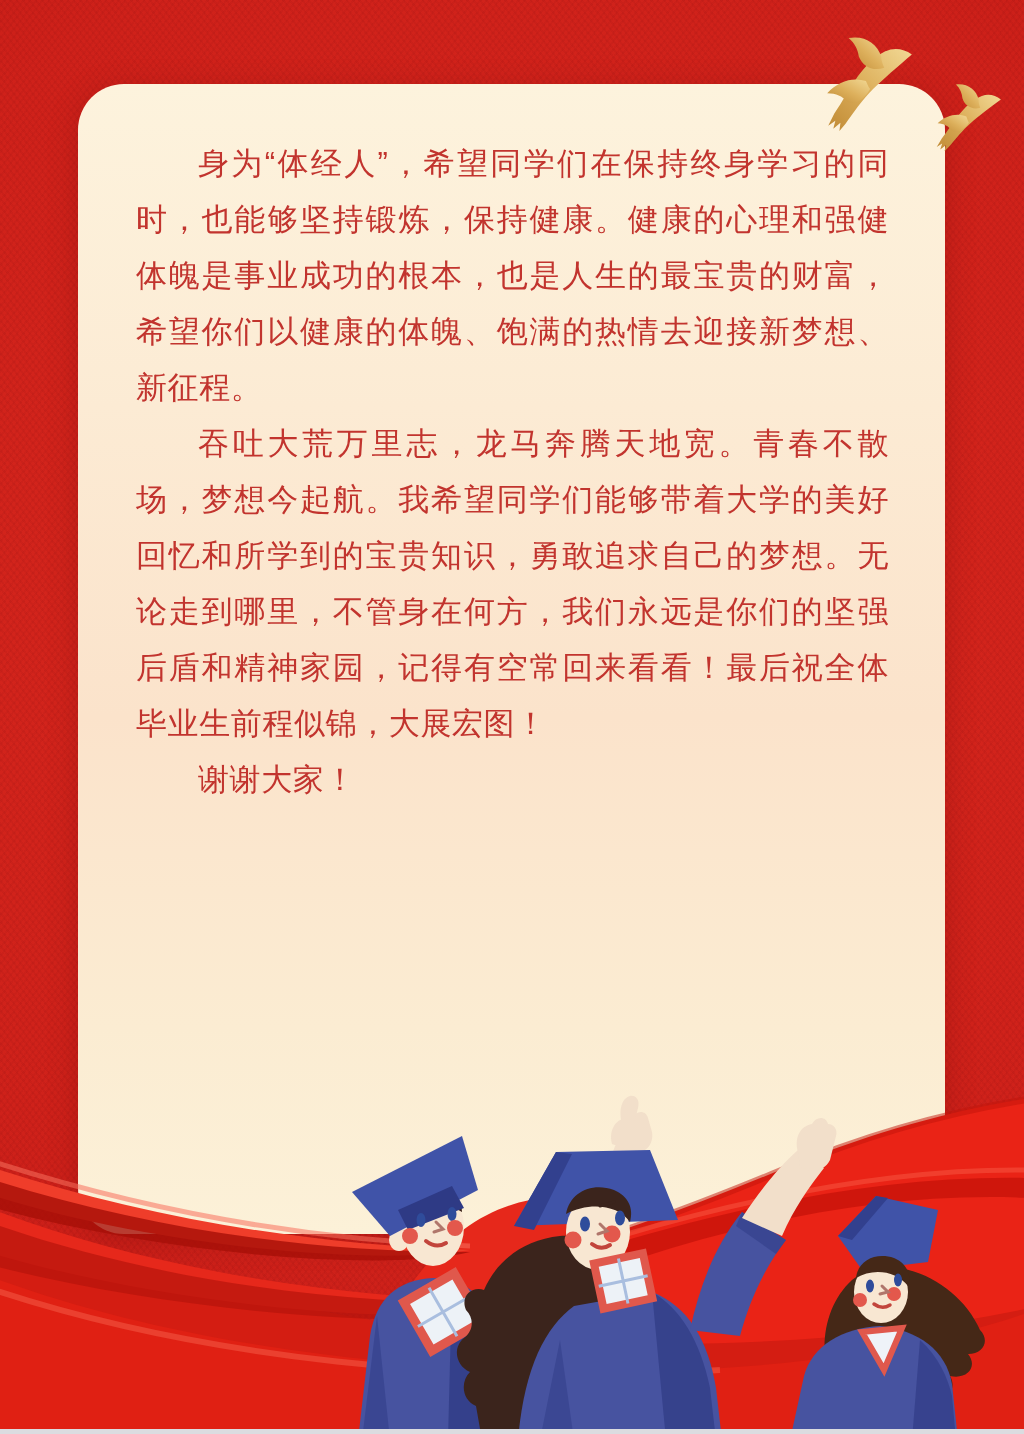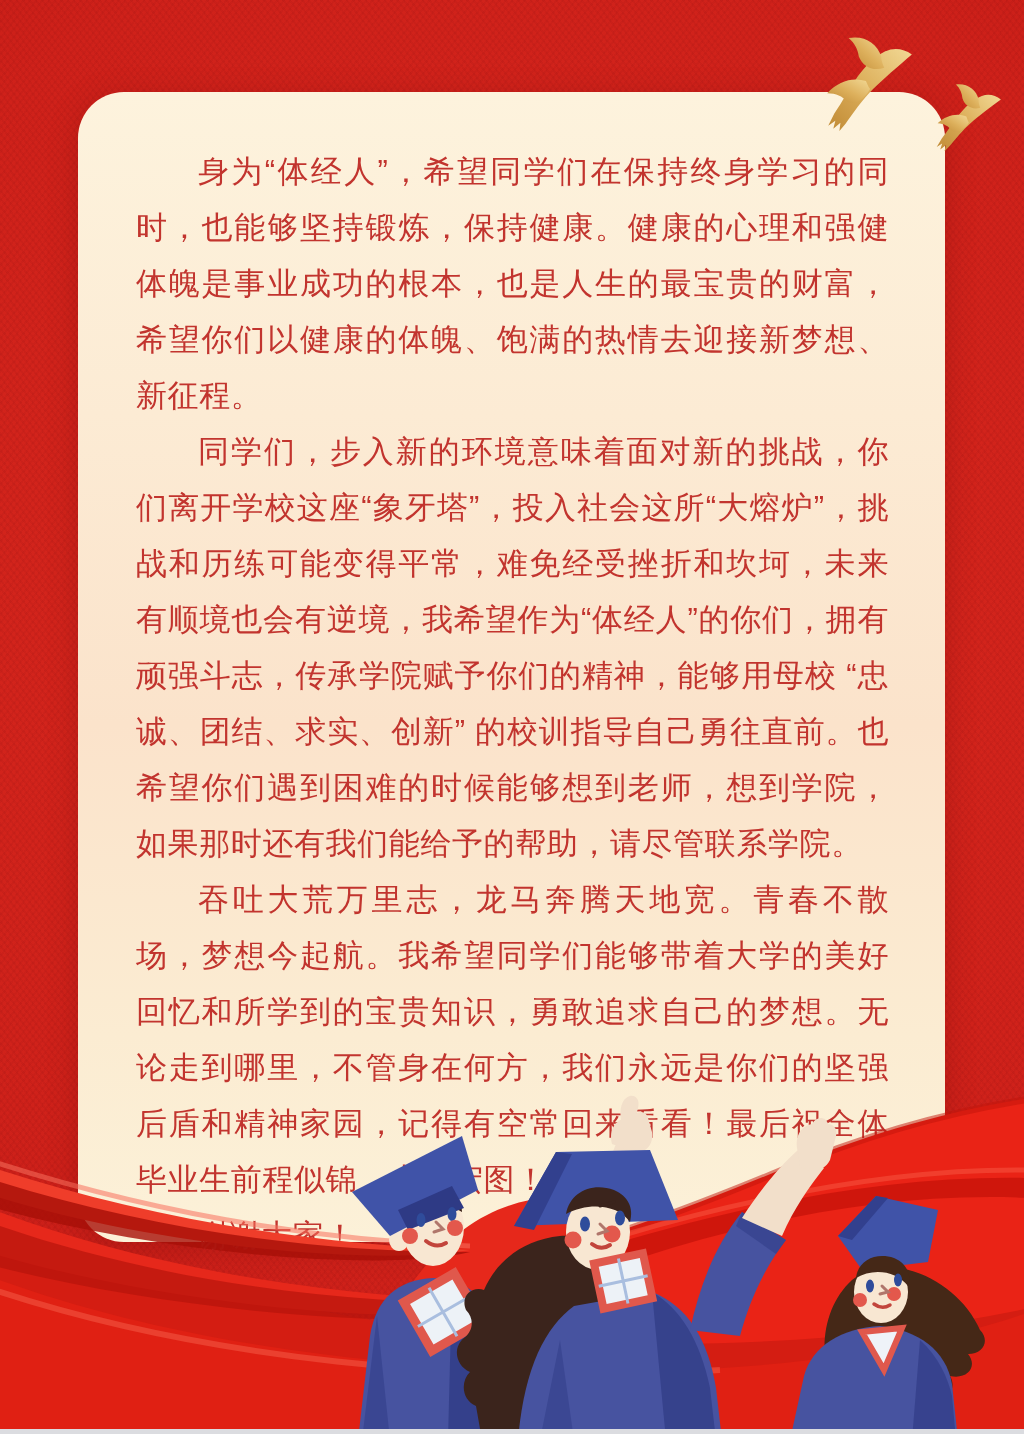--- a/index.html
+++ b/index.html
@@ -3,39 +3,38 @@
 <meta charset="utf-8">
 <style>
   html,body{margin:0;padding:0;}
   body{font-family:"Liberation Sans",sans-serif;background:#7a0d09;}
   .page{position:relative;width:1024px;height:1434px;overflow:hidden;margin:0 auto;
     background:
       repeating-linear-gradient(52deg, rgba(90,0,0,.055) 0 2px, rgba(255,255,255,0) 2px 5px),
       repeating-linear-gradient(-52deg, rgba(90,0,0,.05) 0 2px, rgba(255,255,255,0) 2px 5px),
       radial-gradient(150% 95% at 50% 42%, #d8281e 0%, #cf211a 50%, #bb1712 80%, #a31009 100%);
   }
-  .card{position:absolute;left:78px;top:92px;width:867px;height:1150px;border-radius:46px;
+  .card{position:absolute;left:78px;top:84px;width:867px;height:1150px;border-radius:46px;
     background:linear-gradient(180deg,#fdf3dd 0%, #fceBD4 28%, #fbe3cb 55%, #fbecd2 82%, #fcf1d8 100%);
     box-shadow:0 6px 30px rgba(90,0,0,.25);
   }
   .letter{position:absolute;left:58px;right:56px;top:52px;color:#c2342e;
     font-size:31px;line-height:56px;letter-spacing:.6px;text-align:justify;}
   .letter p{margin:0;text-indent:2em;}
   .art{position:absolute;left:0;top:1040px;width:1024px;height:394px;}
   .birds{position:absolute;left:800px;top:28px;width:224px;height:140px;}
 </style>
 </head>
 <body>
 
 <div class="page">
 
   <div class="card">
     <div class="letter">
       <p>身为“体经人”，希望同学们在保持终身学习的同时，也能够坚持锻炼，保持健康。健康的心理和强健体魄是事业成功的根本，也是人生的最宝贵的财富，希望你们以健康的体魄、饱满的热情去迎接新梦想、新征程。</p>
-      <p>同学们，步入新的环境意味着面对新的挑战，你们离开学校这座“象牙塔”，投入社会这所“大熔炉”，挑战和历练可能变得平常，难免经受挫折和坎坷，未来有顺境也会有逆境，我希望作为“体经人”的你们，拥有顽强斗志，传承学院赋予你们的精神，能够用母校 “忠诚、团结、求实、创新” 的校训指导自己勇往直前。也希望你们遇到困难的时候能够想到老师，想到学院，如果那时还有我们能给予的帮助，请尽管联系学院。</p>
       <p>吞吐大荒万里志，龙马奔腾天地宽。青春不散场，梦想今起航。我希望同学们能够带着大学的美好回忆和所学到的宝贵知识，勇敢追求自己的梦想。无论走到哪里，不管身在何方，我们永远是你们的坚强后盾和精神家园，记得有空常回来看看！最后祝全体毕业生前程似锦，大展宏图！</p>
       <p>谢谢大家！</p>
     </div>
   </div>
 
   <svg class="birds" viewBox="0 0 224 140">
     <defs>
       <linearGradient id="goldg" x1="0" y1="1" x2="1" y2="0">
         <stop offset="0" stop-color="#c08a35"></stop>
         <stop offset=".5" stop-color="#ddb05c"></stop>

